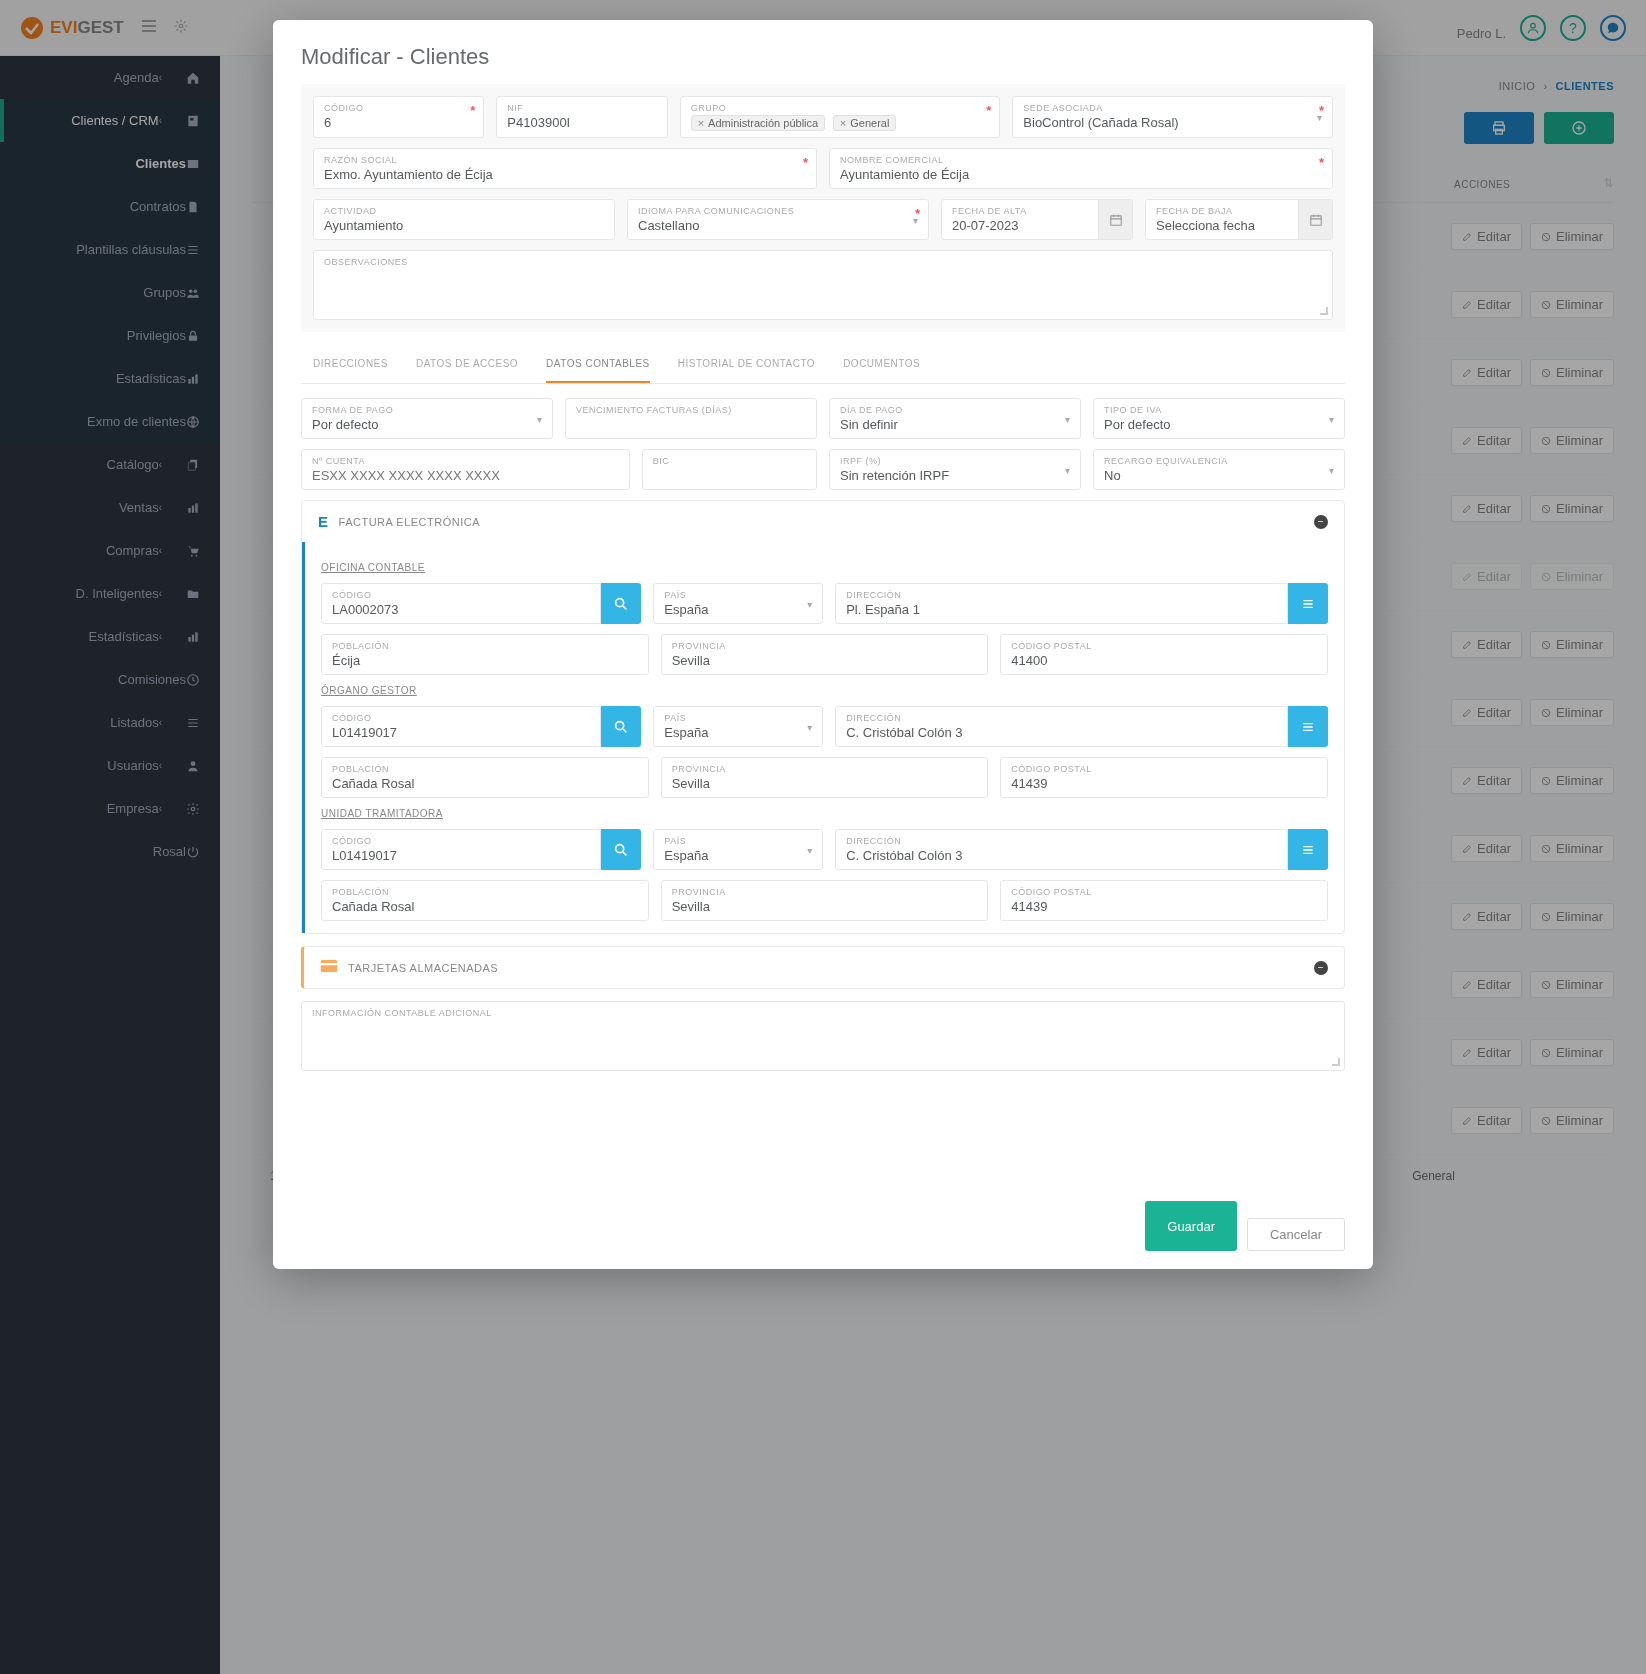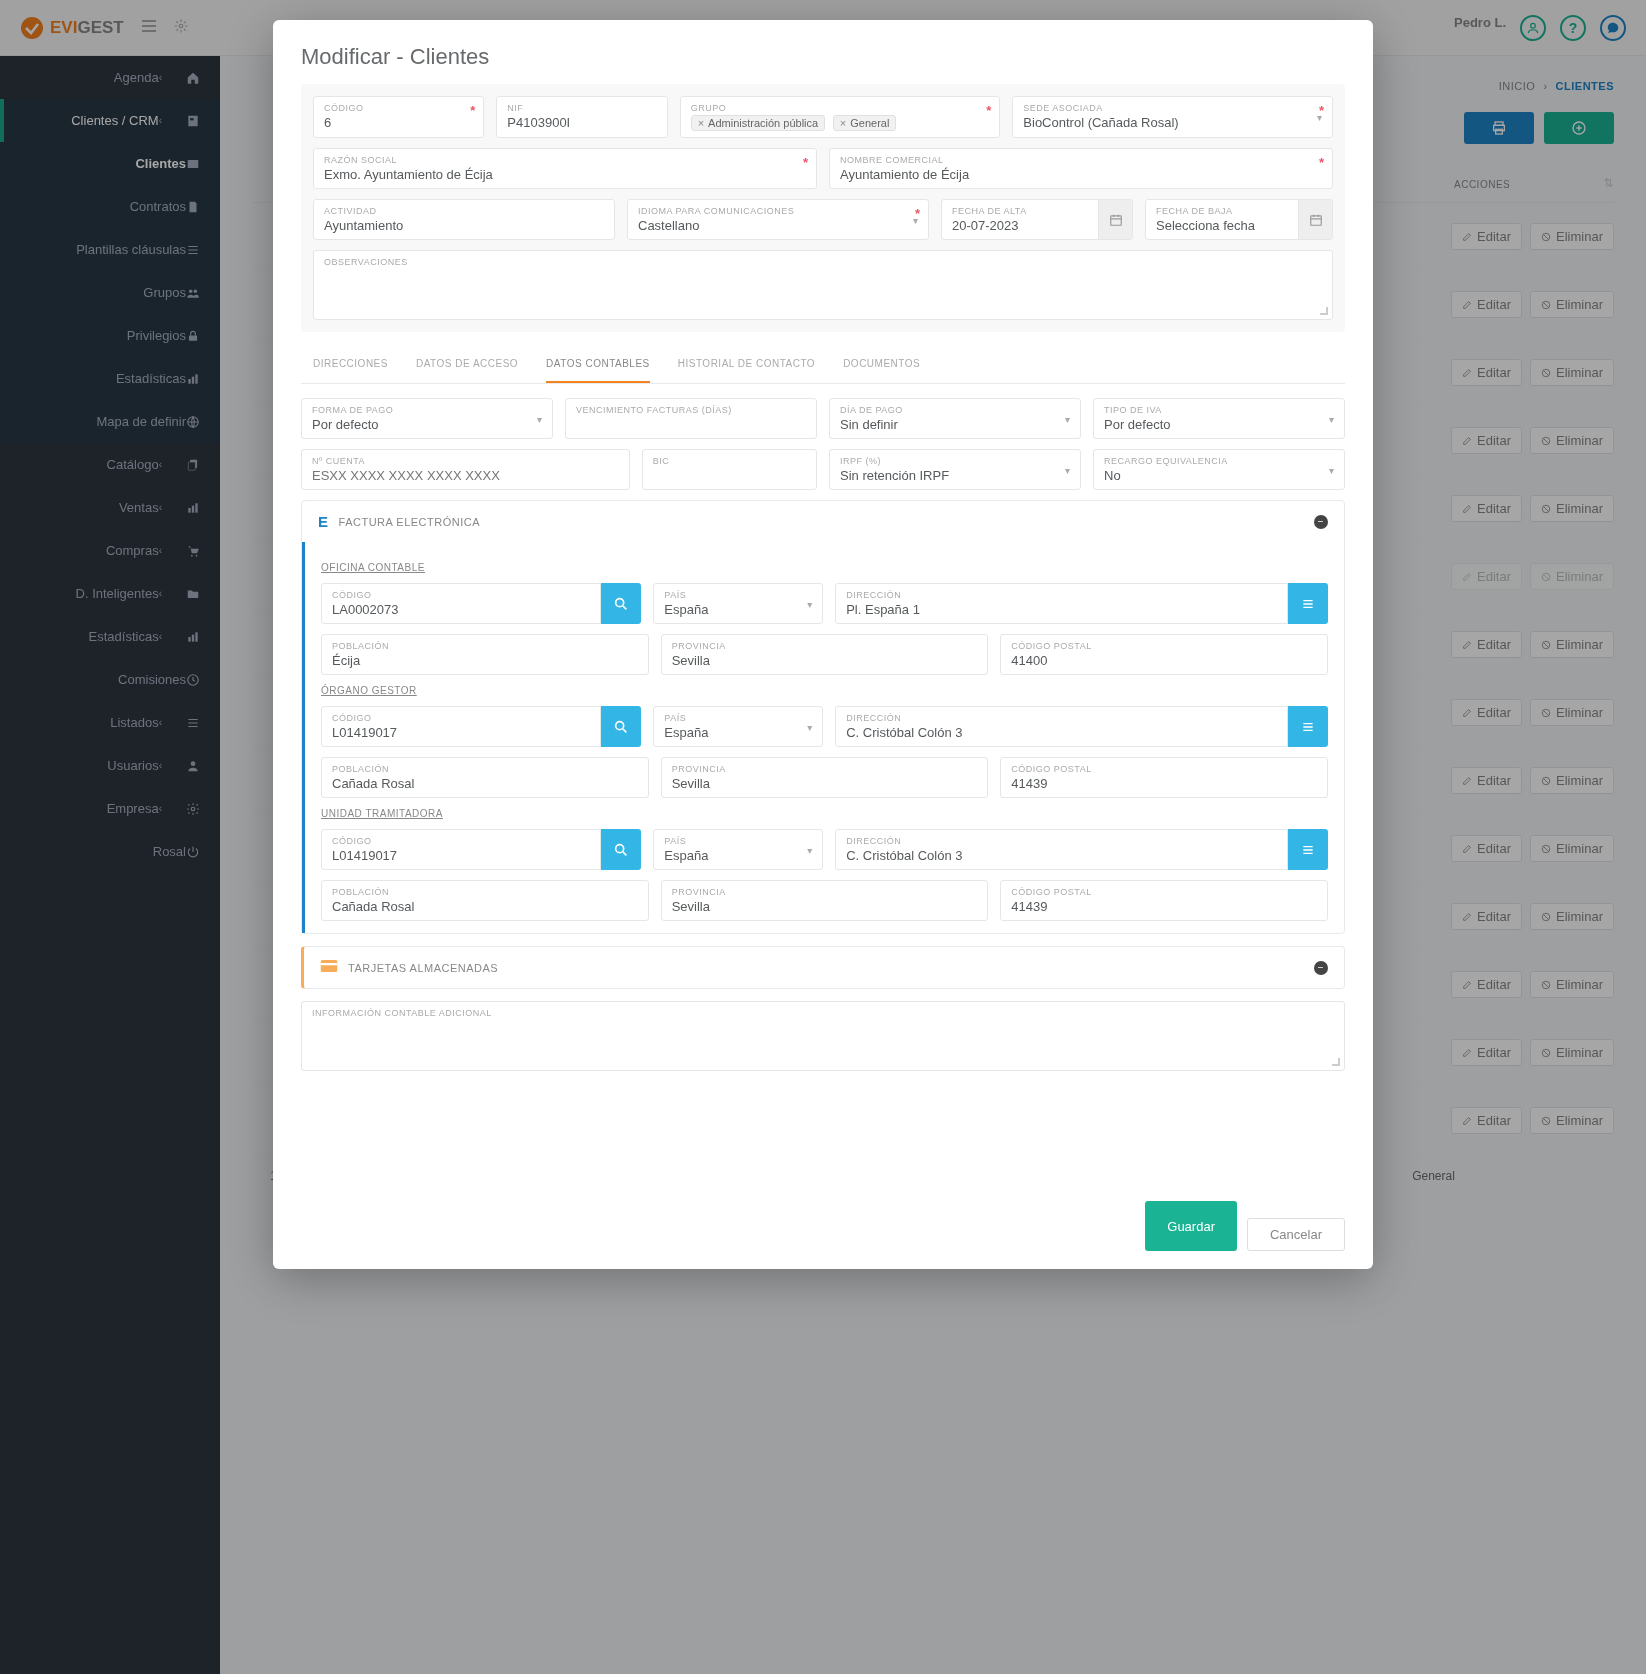--- a/index.html
+++ b/index.html
@@ -18,21 +18,21 @@
   display: flex;
   align-items: center;
   justify-content: space-between;
   padding: 0 20px;
 }
 .topbar-left { display: flex; align-items: center; gap: 18px; }
 .logo { display: flex; align-items: center; gap: 6px; color: #f58220; font-weight: 700; font-size: 17px; }
 .logo svg { width: 24px; height: 24px; }
 .logo span b { color: #888; font-weight: 700; }
 .collapse-btn, .gear-btn { color: #aaa; cursor: pointer; }
-.topbar-right { display: flex; align-items: flex-start; gap: 14px; font-weight: bold; }
+.topbar-right { display: flex; align-items: flex-end; gap: 14px; }
 .topbar-right .user { color: #888; font-size: 13px; }
 .circle-icon {
   width: 26px; height: 26px; border-radius: 50%; border: 2px solid #1ab394;
   display: inline-flex; align-items: center; justify-content: center;
   font-size: 14px; color: #1ab394;
 }
 
 
 .sidebar {
   position: absolute; left: 0; top: 56px; bottom: 0; width: 220px;
@@ -275,21 +275,21 @@
     </div>
     <div class="side-item">
         <span>Estadísticas</span>
       <svg class="end-icon" viewBox="0 0 24 24" width="14" height="14" fill="currentColor">
           <rect x="4" y="12" width="4" height="8"></rect>
           <rect x="10" y="8" width="4" height="12"></rect>
           <rect x="16" y="4" width="4" height="16"></rect>
         </svg>
     </div>
     <div class="side-item">
-        <span>Mapa de definir</span>
+        <span>Exmo de clientes</span>
       <svg class="end-icon" viewBox="0 0 24 24" width="14" height="14" fill="none" stroke="currentColor" stroke-width="2">
           <circle cx="12" cy="12" r="9"></circle>
           <path d="M3 12h18M12 3c3 3 3 15 0 18M12 3c-3 3-3 15 0 18"></path>
         </svg>
     </div>
   </div>
 
   <div class="side-item top-level">
     <span class="left">
         <span>Catálogo</span>

